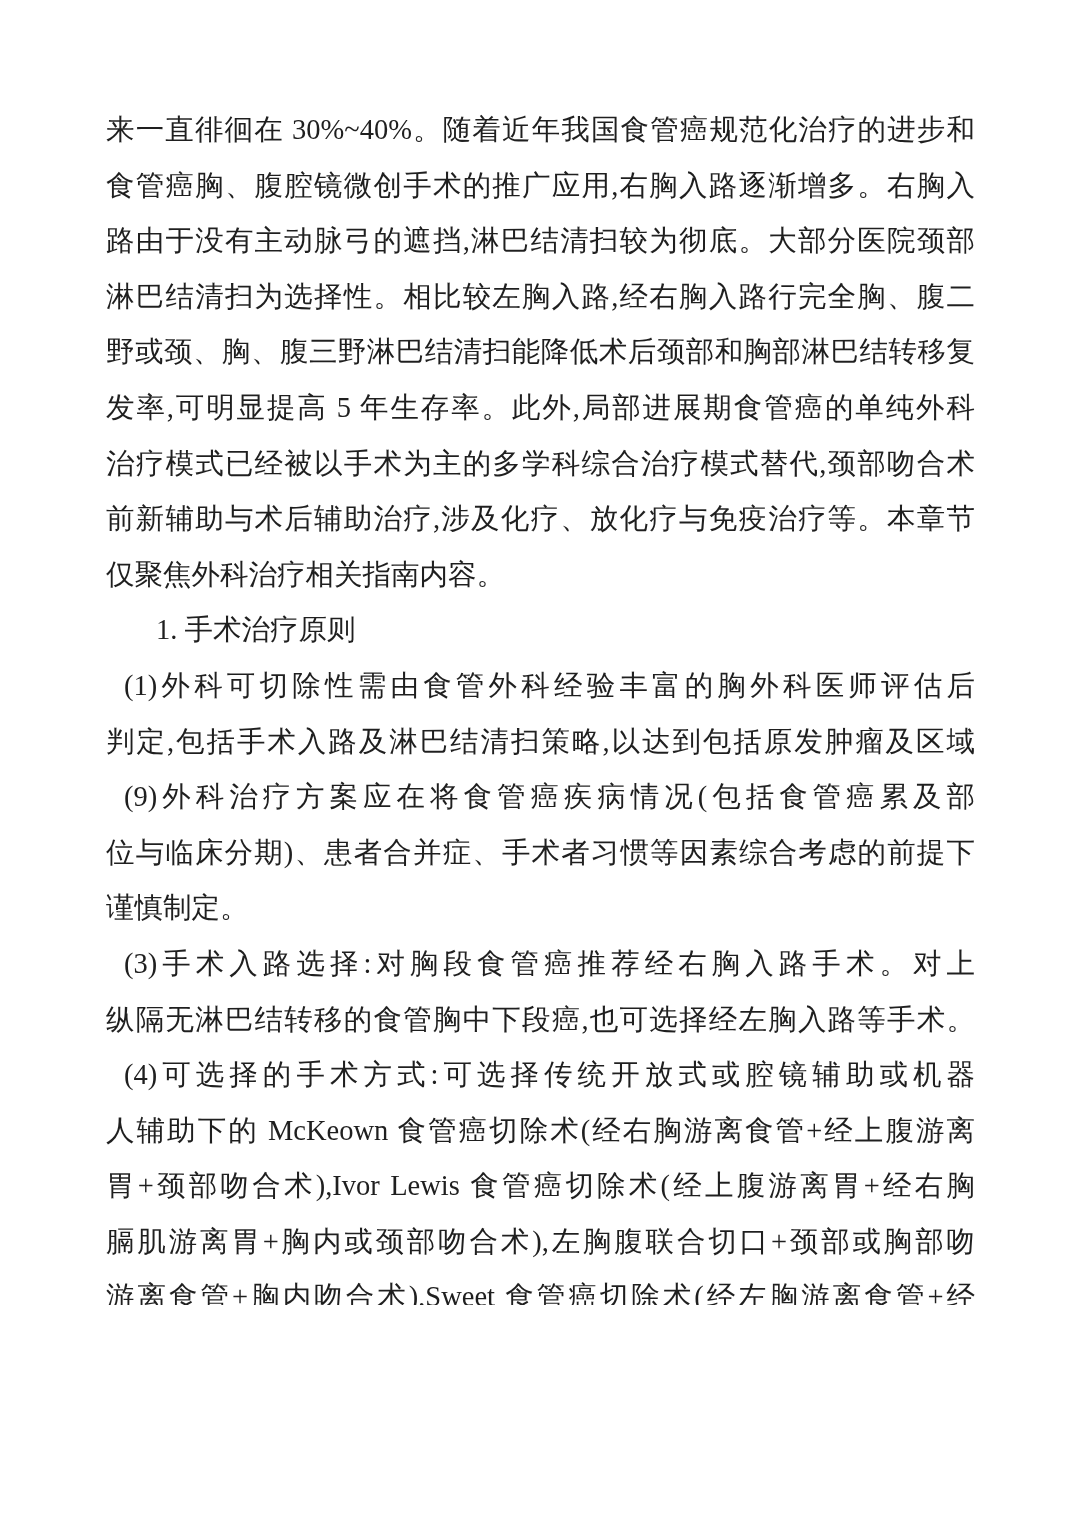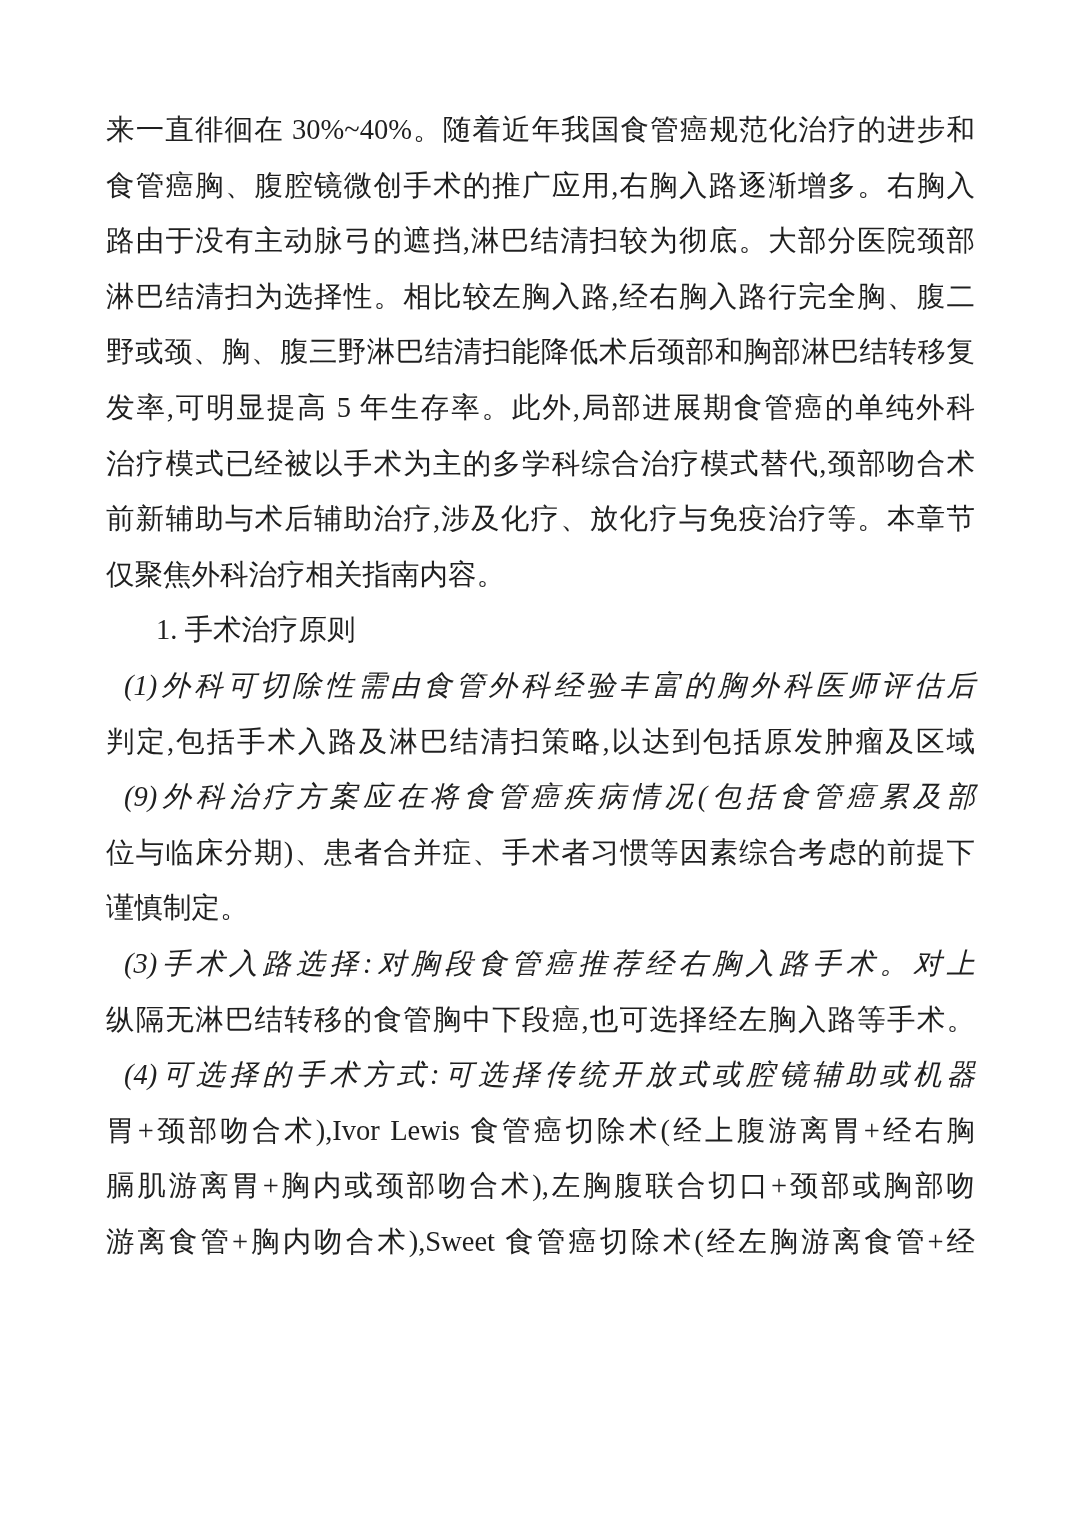--- a/index.html
+++ b/index.html
@@ -35,21 +35,20 @@
     text-align: left;
     text-align-last: left;
   }
   .line.heading {
     text-align: right;
     text-align-last: left;
     padding-left: 50px;
   }
   .line.indent {
     padding-left: 18px;
-    font-style: italic;
   }
   .page-number {
     position: absolute;
     top: 1414px;
     left: 0;
     width: 100%;
     text-align: center;
     font-size: 14px;
     line-height: 30px;
     color: #2b2b2b;
@@ -71,18 +70,19 @@
     <div class="line lastline">仅聚焦外科治疗相关指南内容。</div>
     <div class="line heading">1. 手术治疗原则</div>
     <div class="line indent">(1)外科可切除性需由食管外科经验丰富的胸外科医师评估后</div>
     <div class="line">判定,包括手术入路及淋巴结清扫策略,以达到包括原发肿瘤及区域</div>
     <div class="line indent">(9)外科治疗方案应在将食管癌疾病情况(包括食管癌累及部</div>
     <div class="line">位与临床分期)、患者合并症、手术者习惯等因素综合考虑的前提下</div>
     <div class="line lastline">谨慎制定。</div>
     <div class="line indent">(3)手术入路选择:对胸段食管癌推荐经右胸入路手术。对上</div>
     <div class="line">纵隔无淋巴结转移的食管胸中下段癌,也可选择经左胸入路等手术。</div>
     <div class="line indent">(4)可选择的手术方式:可选择传统开放式或腔镜辅助或机器</div>
+    <div class="line">人辅助下的 McKeown 食管癌切除术(经右胸游离食管+经上腹游离</div>
     <div class="line">胃+颈部吻合术),Ivor Lewis 食管癌切除术(经上腹游离胃+经右胸</div>
     <div class="line">膈肌游离胃+胸内或颈部吻合术),左胸腹联合切口+颈部或胸部吻</div>
     <div class="line">游离食管+胸内吻合术),Sweet 食管癌切除术(经左胸游离食管+经</div>
   </div>
   <div class="page-number">16</div>
 </div>
 
 </body></html>

